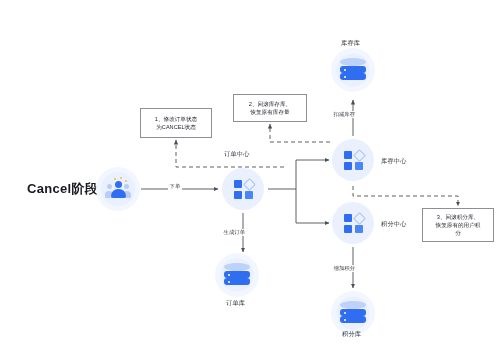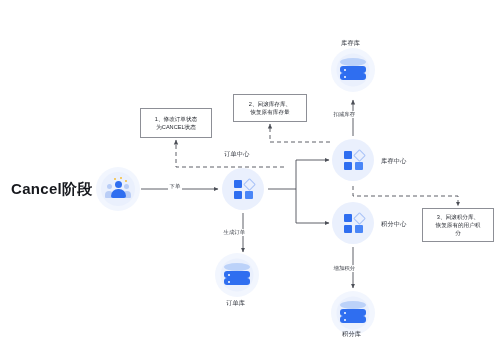--- a/index.html
+++ b/index.html
@@ -67,22 +67,22 @@
   .callout span{display:block;}
 
   
   .elabel{
     position:absolute;white-space:nowrap;
     font-size:5.4px;color:#3a3e46;background:#ffffff;padding:0 1.5px;
   }
 
   
   #stage-title{
-    position:absolute;left:11px;top:180px;
-    font-size:15px;font-weight:bold;color:#16181d;letter-spacing:.3px;
+    position:absolute;left:27px;top:180px;
+    font-size:13px;font-weight:bold;color:#16181d;letter-spacing:.3px;
   }
 </style>
 </head>
 <body>
 
 <div id="canvas">
 
   <svg class="wires" viewBox="0 0 499 346" xmlns="http://www.w3.org/2000/svg">
     <defs>
       <marker id="ah" markerWidth="6" markerHeight="6" refX="5" refY="3" orient="auto" markerUnits="strokeWidth">

